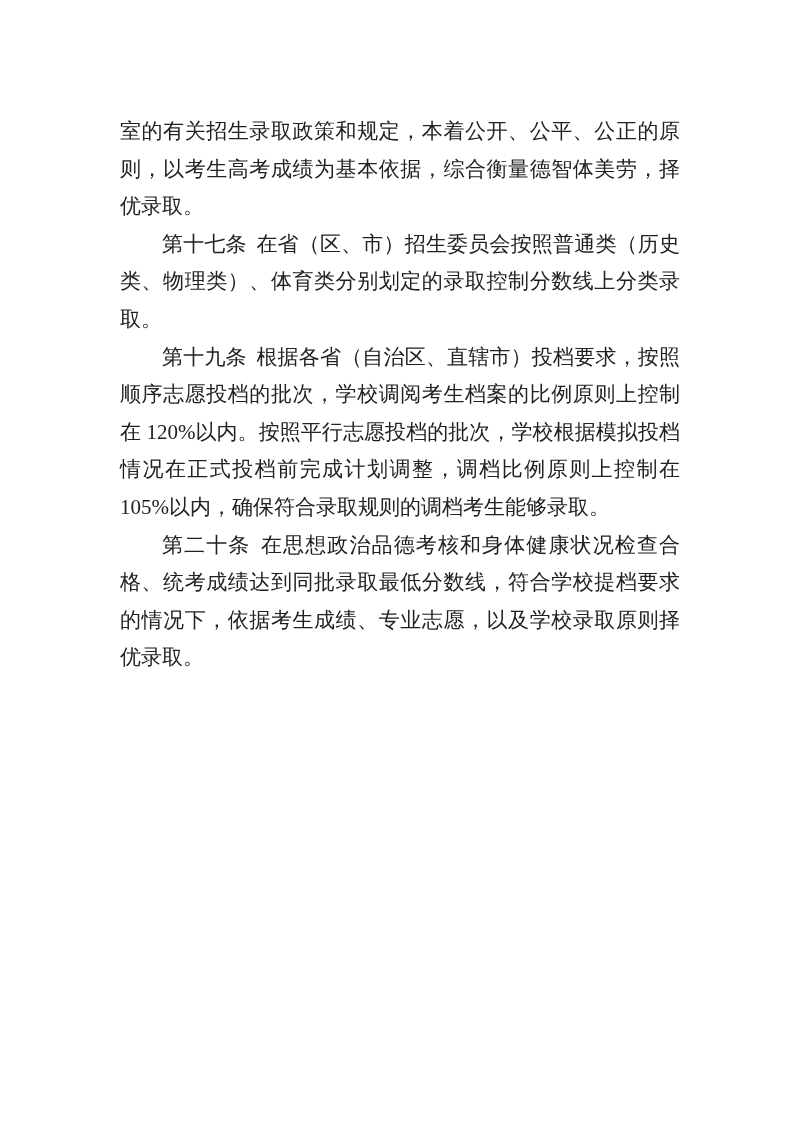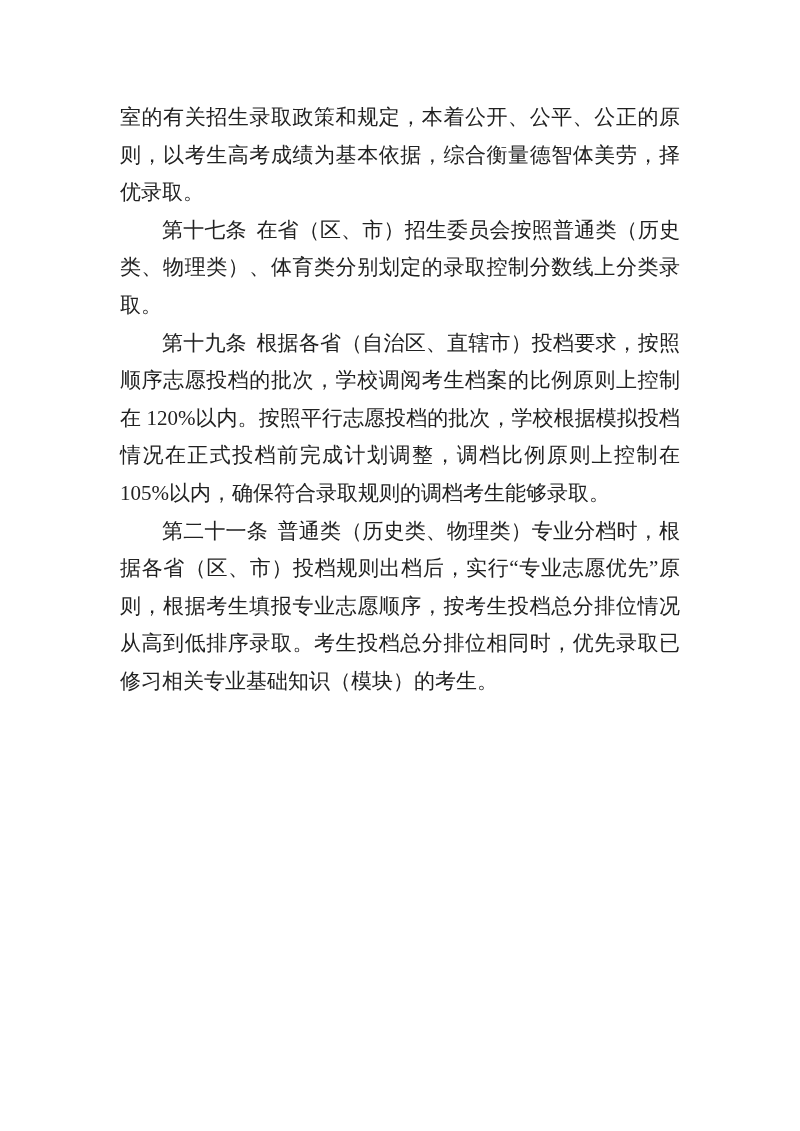--- a/index.html
+++ b/index.html
@@ -15,20 +15,21 @@
     box-sizing: border-box;
     padding: 99px 120px 0 120px;
     overflow: hidden;
   }
   .doc-body {
     font-family: "Liberation Serif", "DejaVu Serif", serif;
     font-size: 21px;
     line-height: 37.6px;
     color: #212121;
     text-align: justify;
+    margin-top: 14px;
   }
   .para {
     margin: 0;
     text-indent: 2em;
   }
   .para.cont {
     text-indent: 0;
   }
   .para-term {
     font-weight: normal;
@@ -52,19 +53,19 @@
 
     <p class="para">
       <span class="para-term">第十七条</span><span class="para-body"> 在省（区、市）招生委员会按照普通类（历史类、物理类）、体育类分别划定的录取控制分数线上分类录取。</span>
     </p>
 
 
     <p class="para">
       <span class="para-term">第十九条</span><span class="para-body"> 根据各省（自治区、直辖市）投档要求，按照顺序志愿投档的批次，学校调阅考生档案的比例原则上控制在 120%以内。按照平行志愿投档的批次，学校根据模拟投档情况在正式投档前完成计划调整，调档比例原则上控制在 105%以内，确保符合录取规则的调档考生能够录取。</span>
     </p>
 
+    <p class="para">
+      <span class="para-term">第二十条</span><span class="para-body"> 在思想政治品德考核和身体健康状况检查合格、统考成绩达到同批录取最低分数线，符合学校提档要求的情况下，依据考生成绩、专业志愿，以及学校录取原则择优录取。</span>
+    </p>
 
-    <p class="para">
-      <span class="para-term">第二十一条</span><span class="para-body"> 普通类（历史类、物理类）专业分档时，根据各省（区、市）投档规则出档后，实行“专业志愿优先”原则，根据考生填报专业志愿顺序，按考生投档总分排位情况从高到低排序录取。考生投档总分排位相同时，优先录取已修习相关专业基础知识（模块）的考生。</span>
-    </p>
 
   </div>
 </div>
 
 </body></html>

